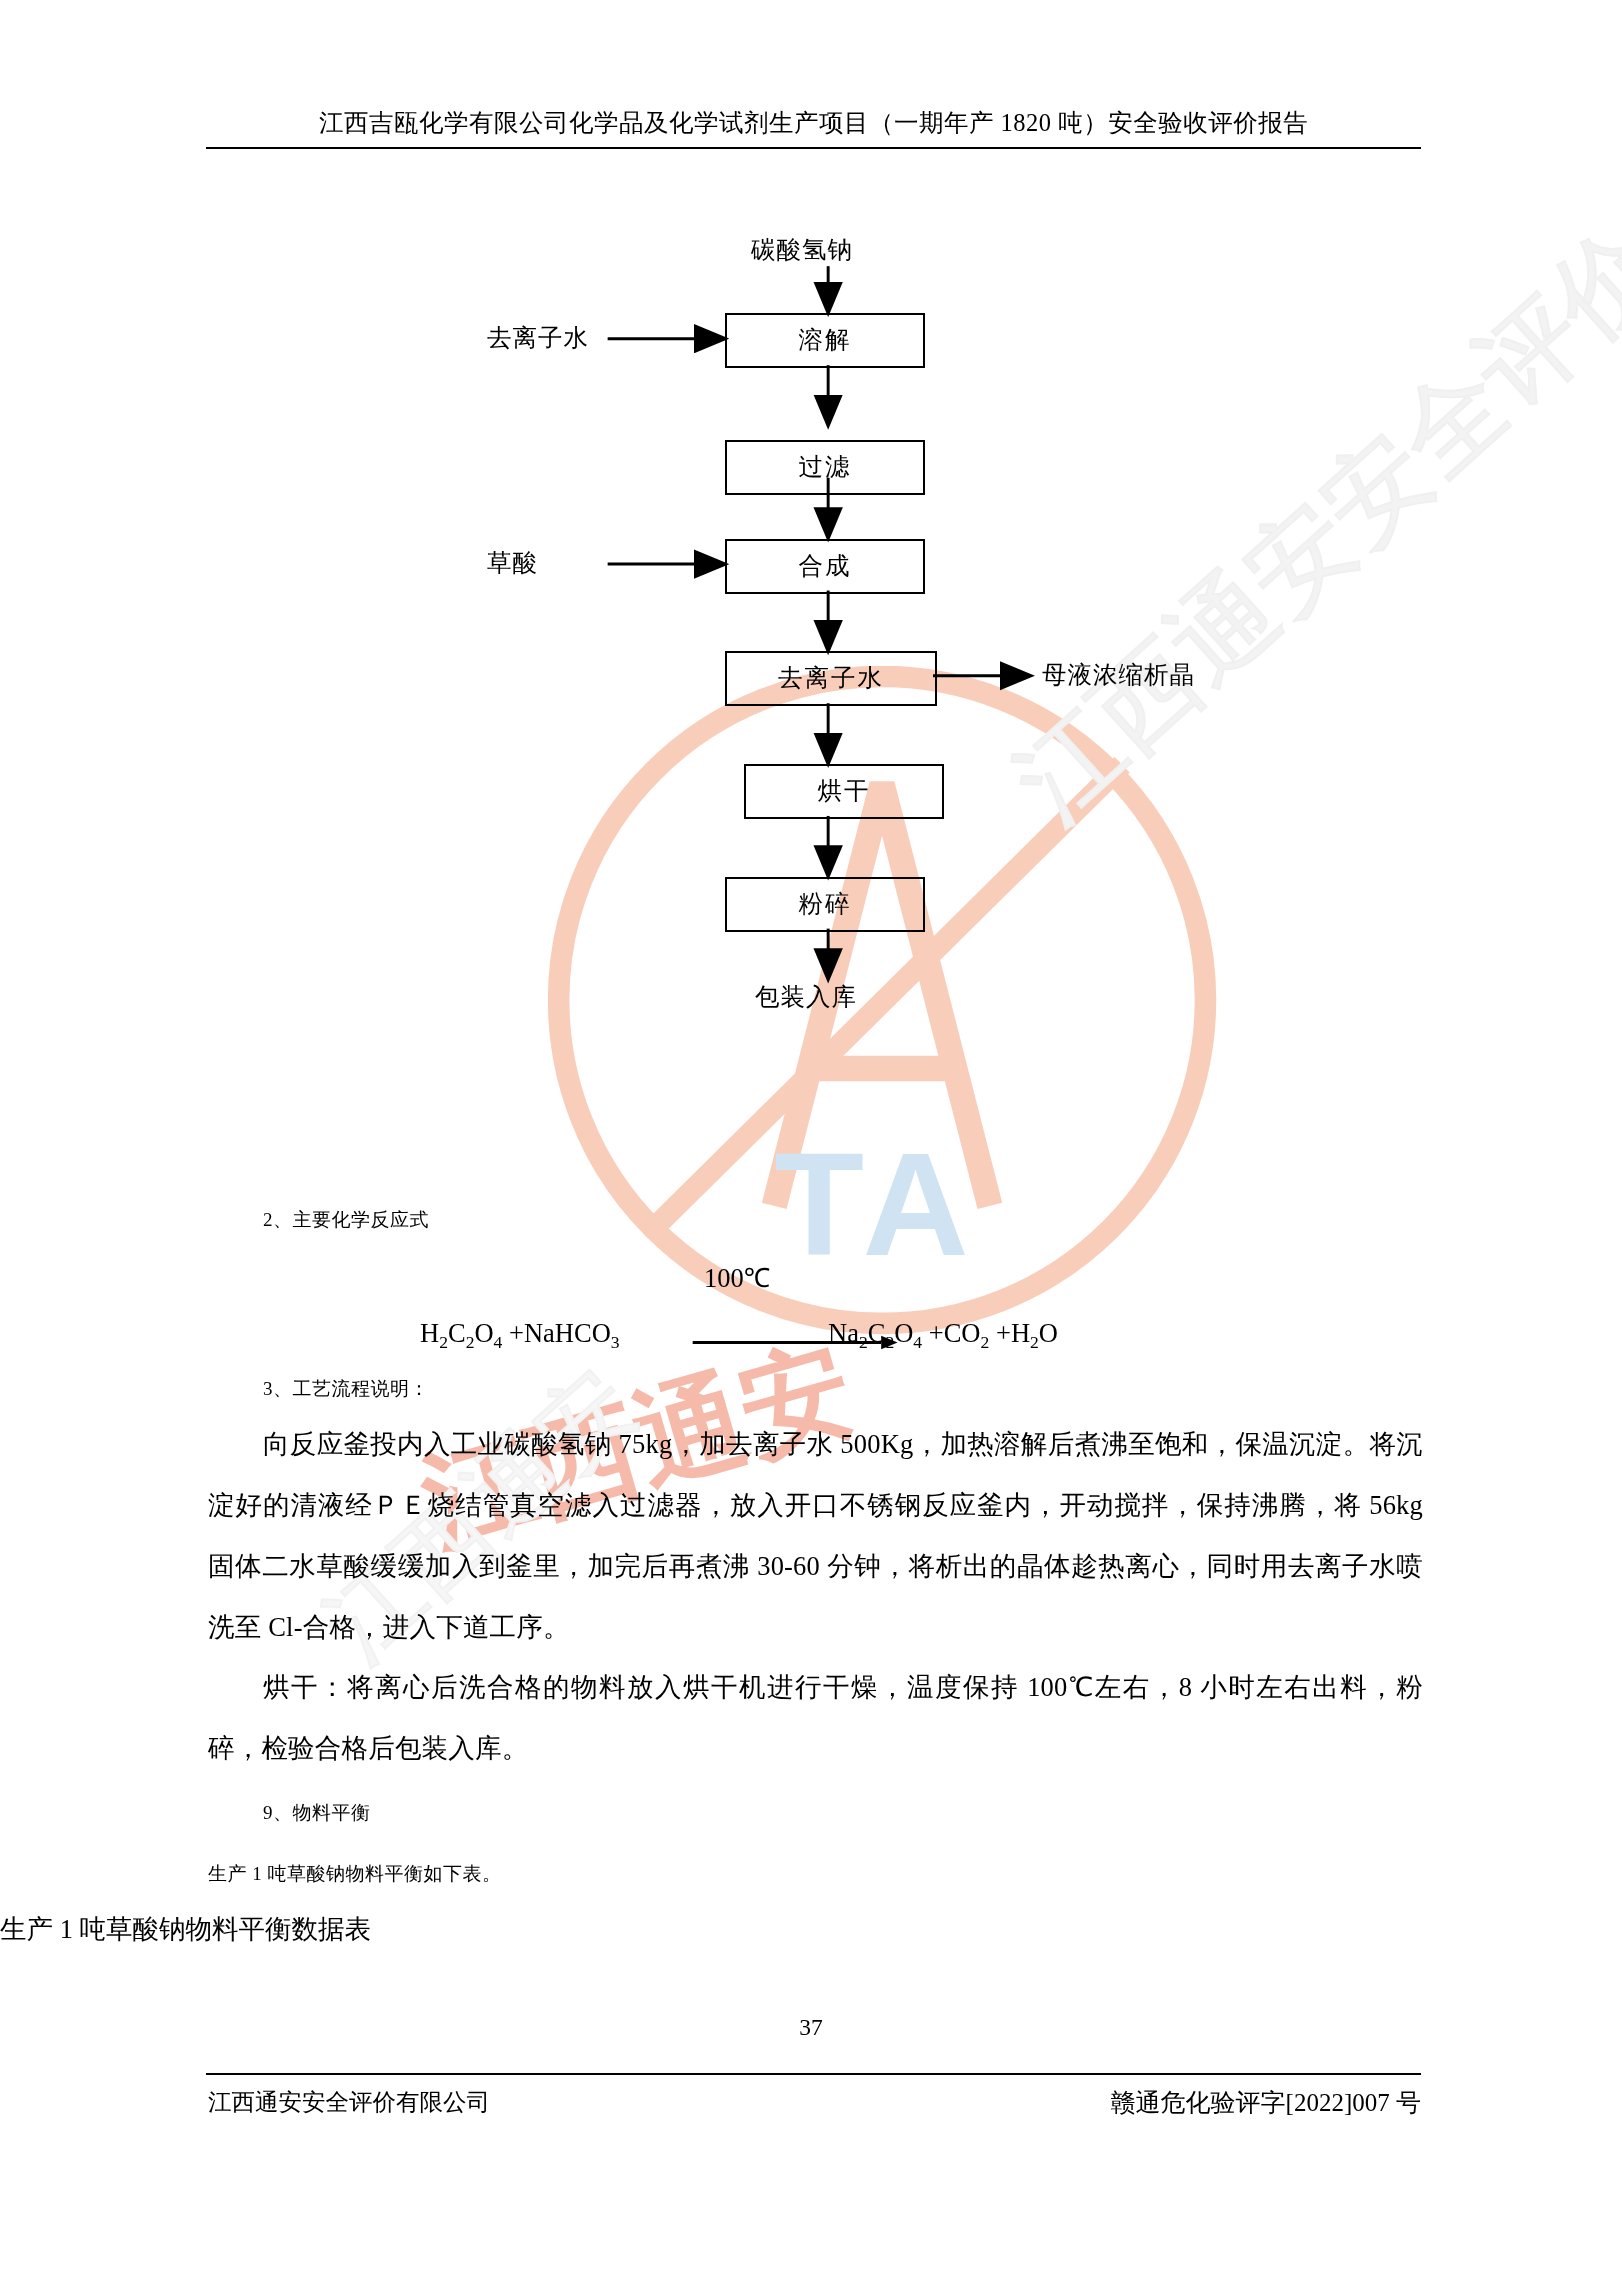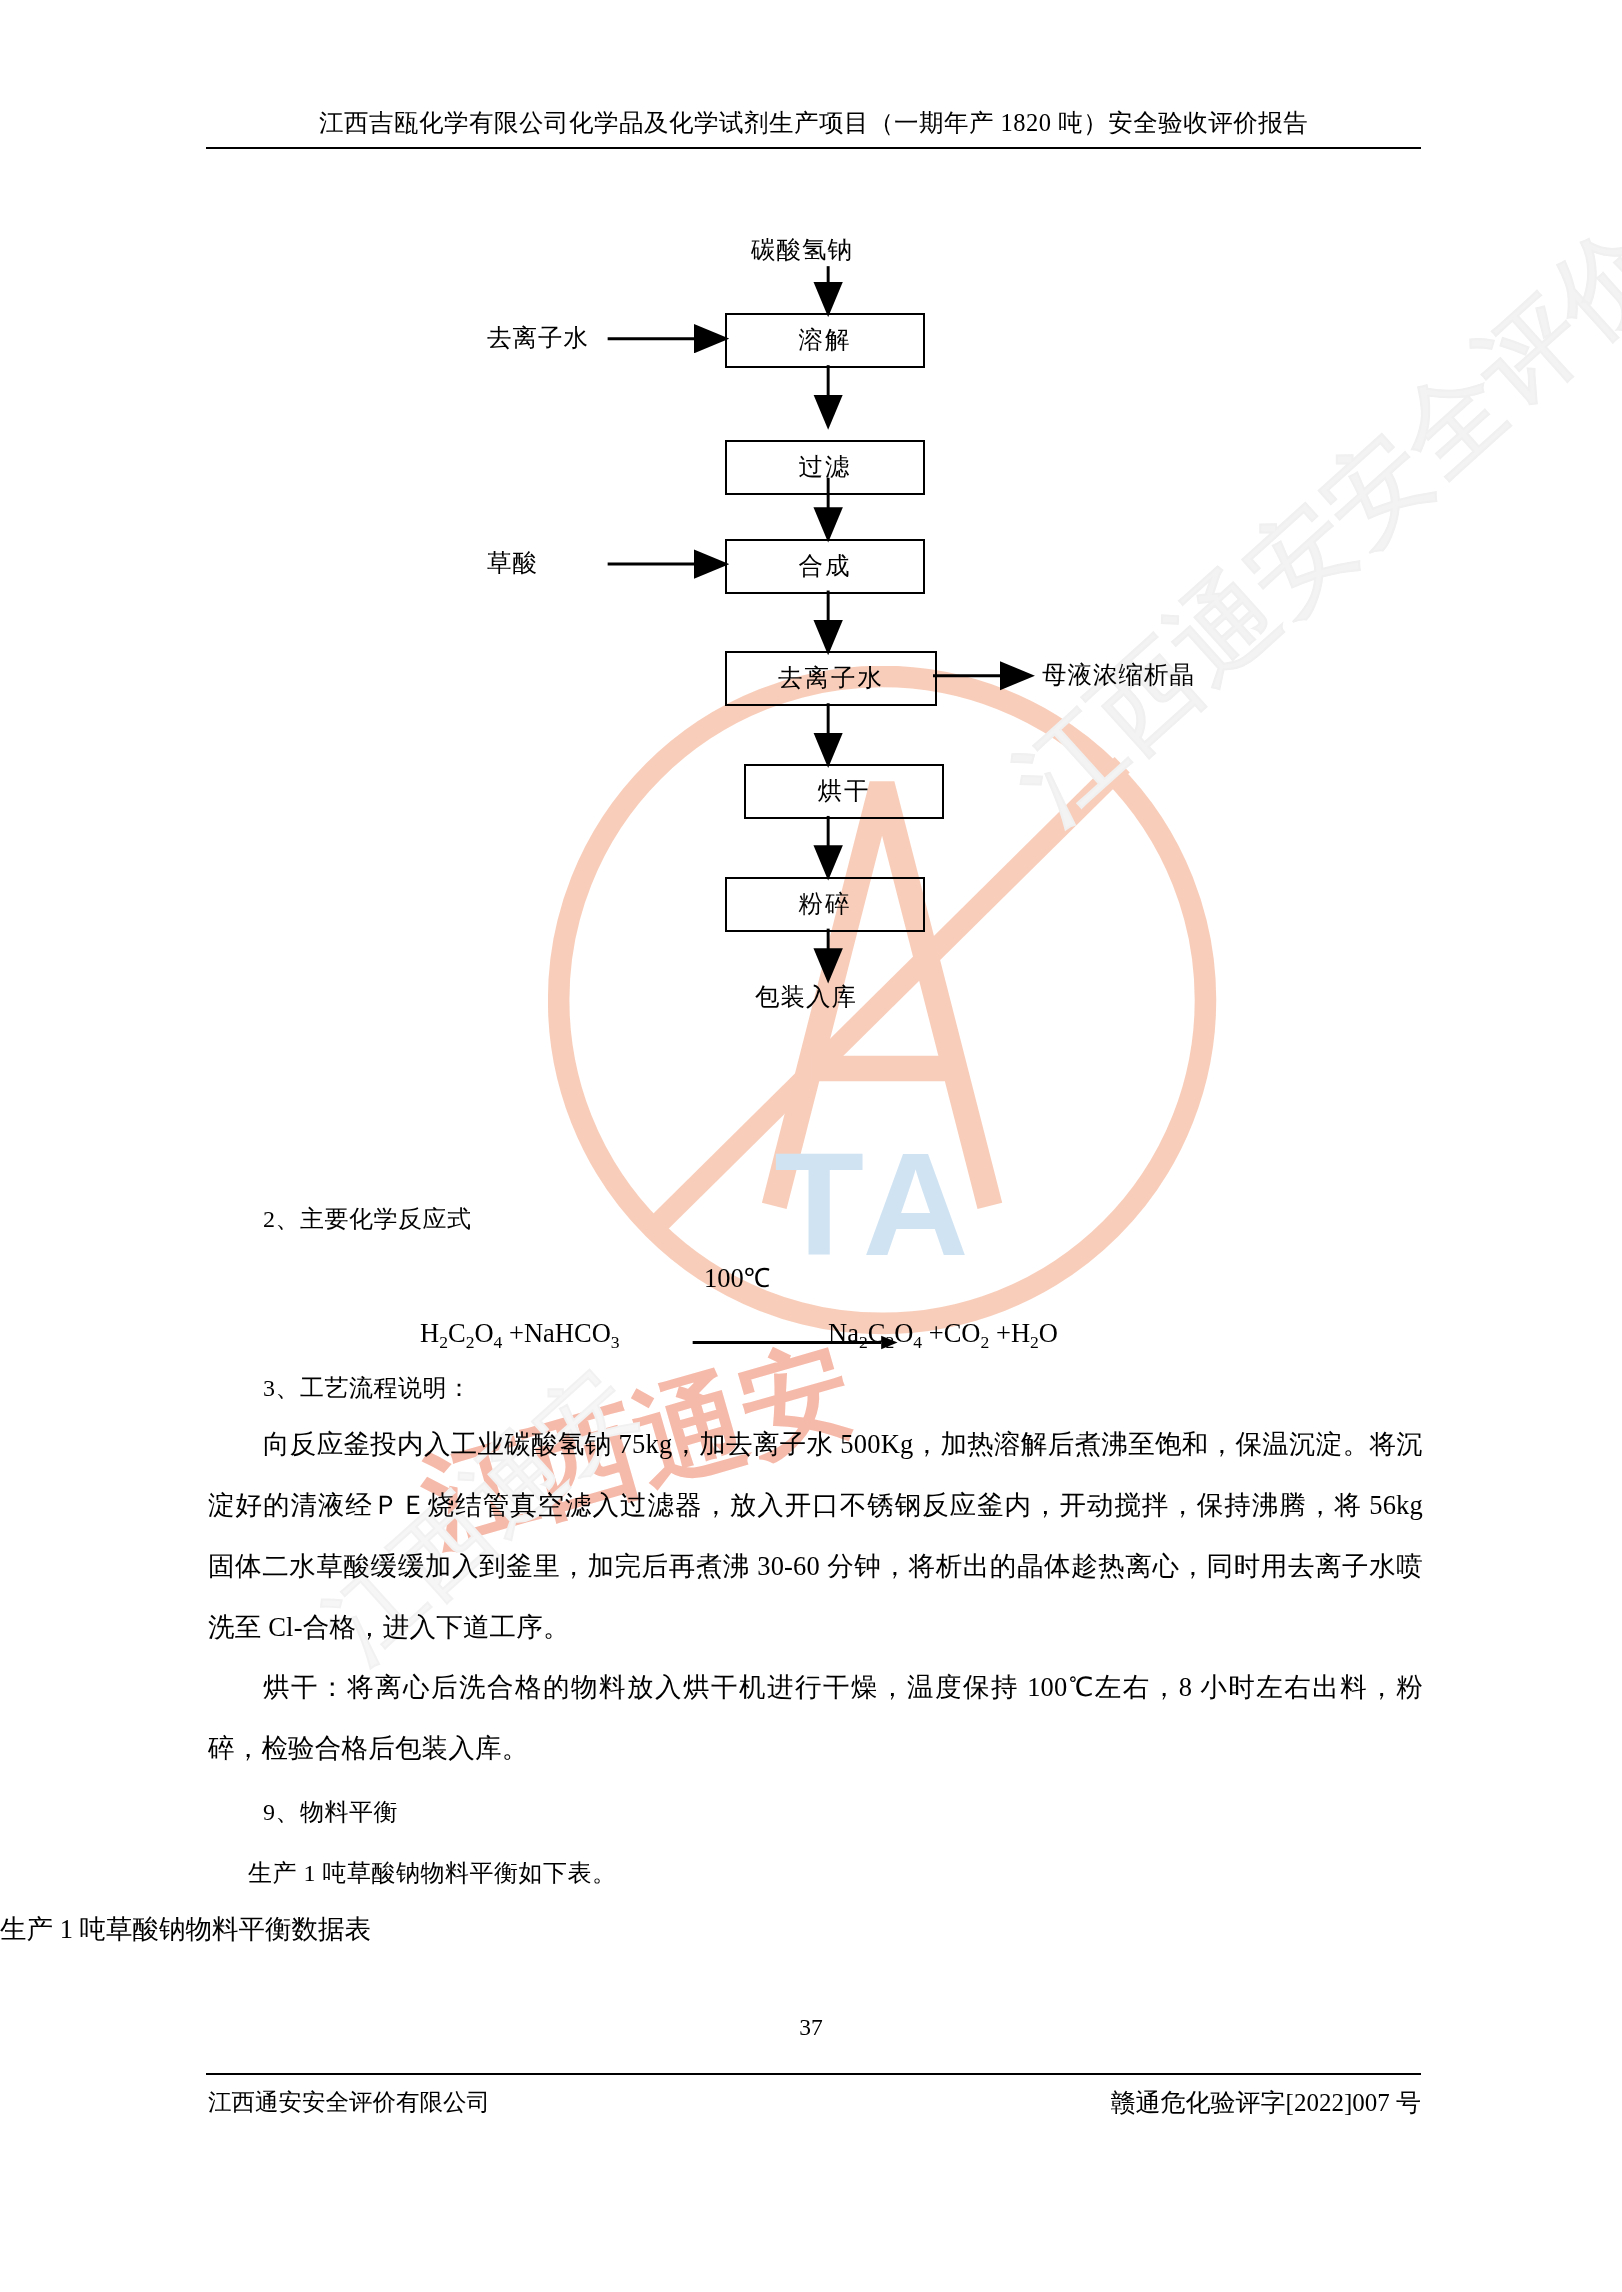--- a/index.html
+++ b/index.html
@@ -114,21 +114,21 @@
     position: absolute;
     left: 0; top: 0;
     width: 1622px;
     height: 980px;
     overflow: visible;
   }
 
   
   .ptext {
     position: absolute;
-    font-size: 24px;
+    font-size: 19px;
     line-height: 61px;
     letter-spacing: 0.5px;
     z-index: 3;
     white-space: nowrap;
   }
   .para {
     position: absolute;
     left: 208px;
     width: 1215px;
     font-size: 26.5px;
@@ -262,21 +262,21 @@
   </svg>
   <div class="eq" style="left:828px; top:1318px;">
     Na<sub>2</sub>C<sub>2</sub>O<sub>4</sub>&nbsp;+CO<sub>2</sub>&nbsp;+H<sub>2</sub>O
   </div>
 
   <div class="ptext" style="left:263px; top:1358px;">3、工艺流程说明：</div>
   <div class="para indent" style="top:1414px;">向反应釜投内入工业碳酸氢钠 75kg，加去离子水 500Kg，加热溶解后煮沸至饱和，保温沉淀。将沉淀好的清液经ＰＥ烧结管真空滤入过滤器，放入开口不锈钢反应釜内，开动搅拌，保持沸腾，将 56kg 固体二水草酸缓缓加入到釜里，加完后再煮沸 30-60 分钟，将析出的晶体趁热离心，同时用去离子水喷洗至 Cl-合格，进入下道工序。</div>
   <div class="para indent" style="top:1657px;">烘干：将离心后洗合格的物料放入烘干机进行干燥，温度保持 100℃左右，8 小时左右出料，粉碎，检验合格后包装入库。</div>
 
   <div class="ptext" style="left:263px; top:1782px;">9、物料平衡</div>
-  <div class="ptext" style="left:208px; top:1843px;margin-left:40px;">生产 1 吨草酸钠物料平衡如下表。</div>
+  <div class="ptext" style="left:208px; top:1843px;">生产 1 吨草酸钠物料平衡如下表。</div>
   <div class="centerline" style="top:1911px;">生产 1 吨草酸钠物料平衡数据表</div>
 
   <div class="page-number">37</div>
   <div class="footer-rule"></div>
   <div class="footer-left">江西通安安全评价有限公司</div>
   <div class="footer-right">赣通危化验评字[2022]007 号</div>
 
 </div>
 
 

